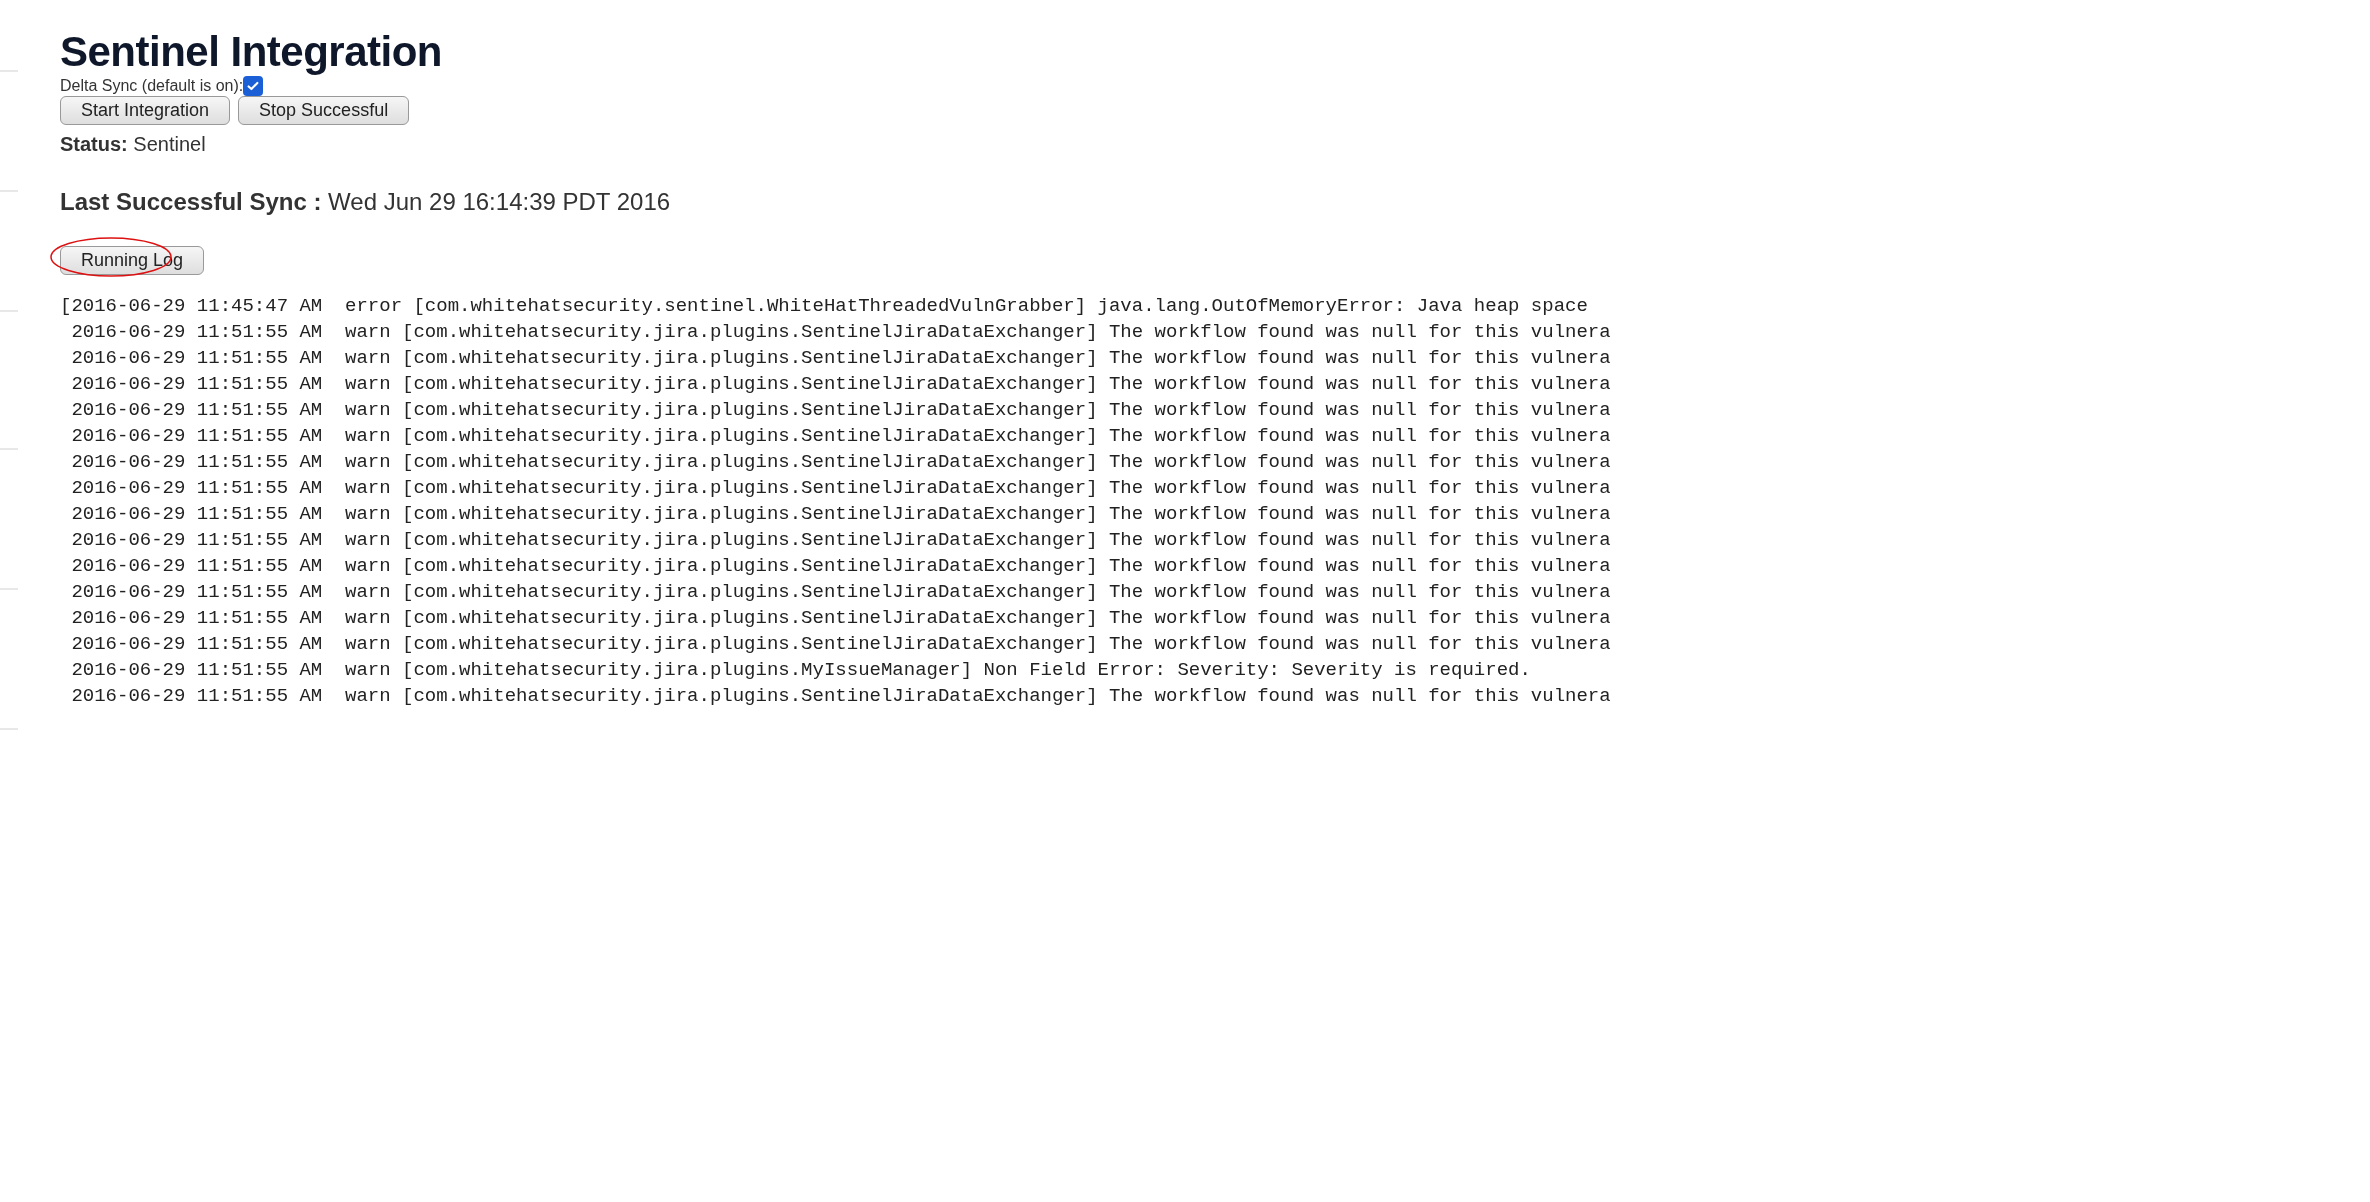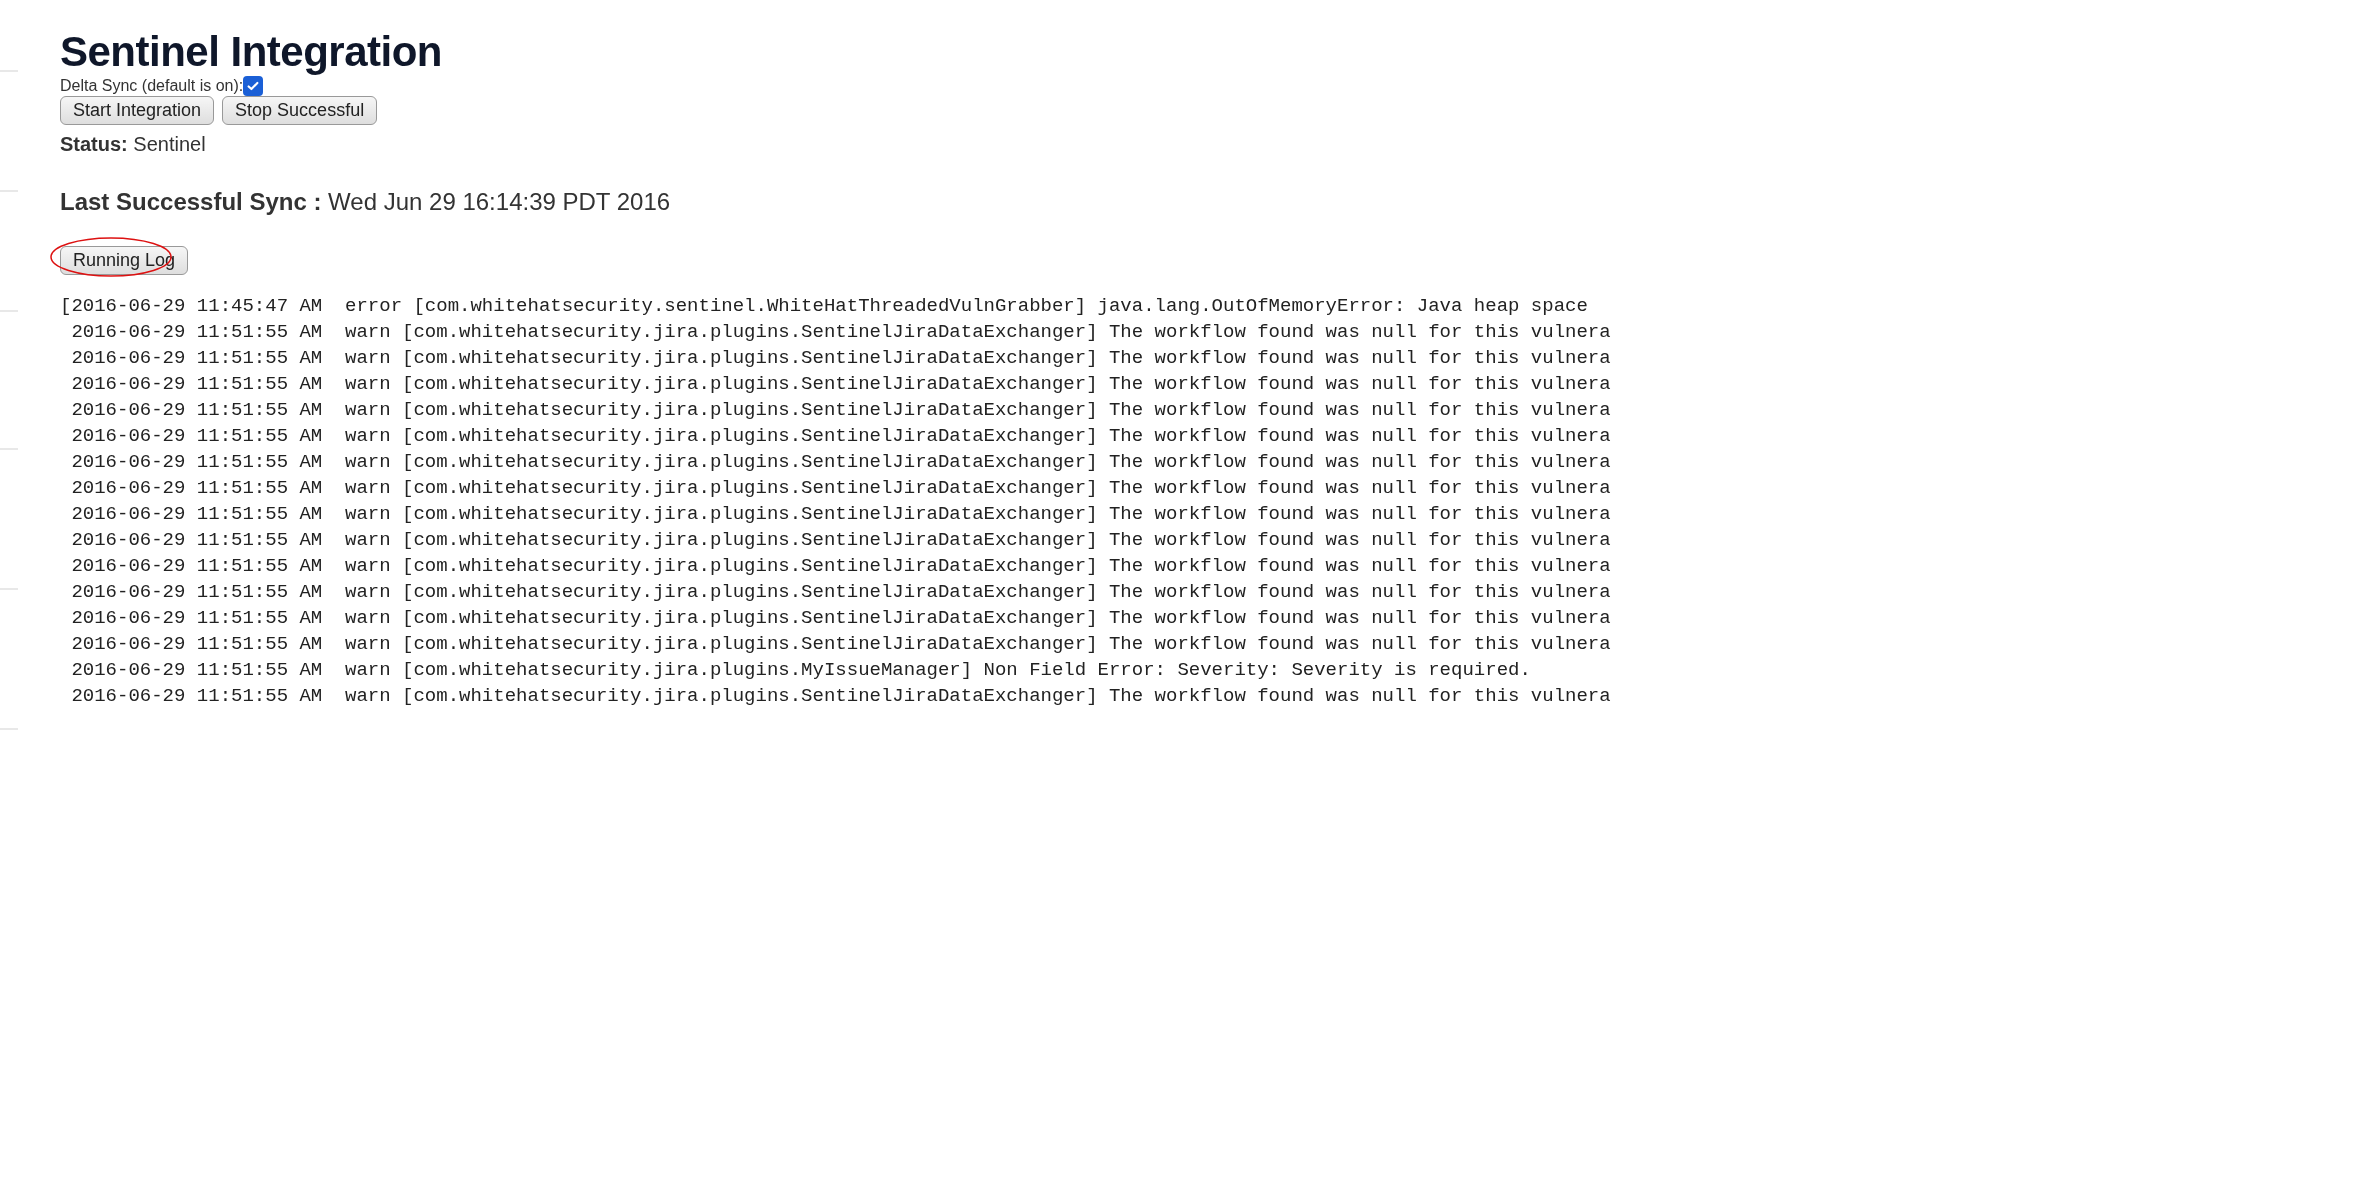--- a/index.html
+++ b/index.html
@@ -60,21 +60,21 @@
       height: 14px;
     }
     .button-row {
       display: flex;
       gap: 8px;
       margin-bottom: 8px;
     }
     button.std {
       font-family: Arial, Helvetica, sans-serif;
       font-size: 18px;
-      padding: 3px 12px;
+      padding: 3px 20px;
       background: linear-gradient(#f6f6f6, #dedede);
       border: 1px solid #999;
       border-radius: 6px;
       cursor: pointer;
       color: #222;
     }
     .status-row {
       font-size: 20px;
       margin-bottom: 32px;
     }

